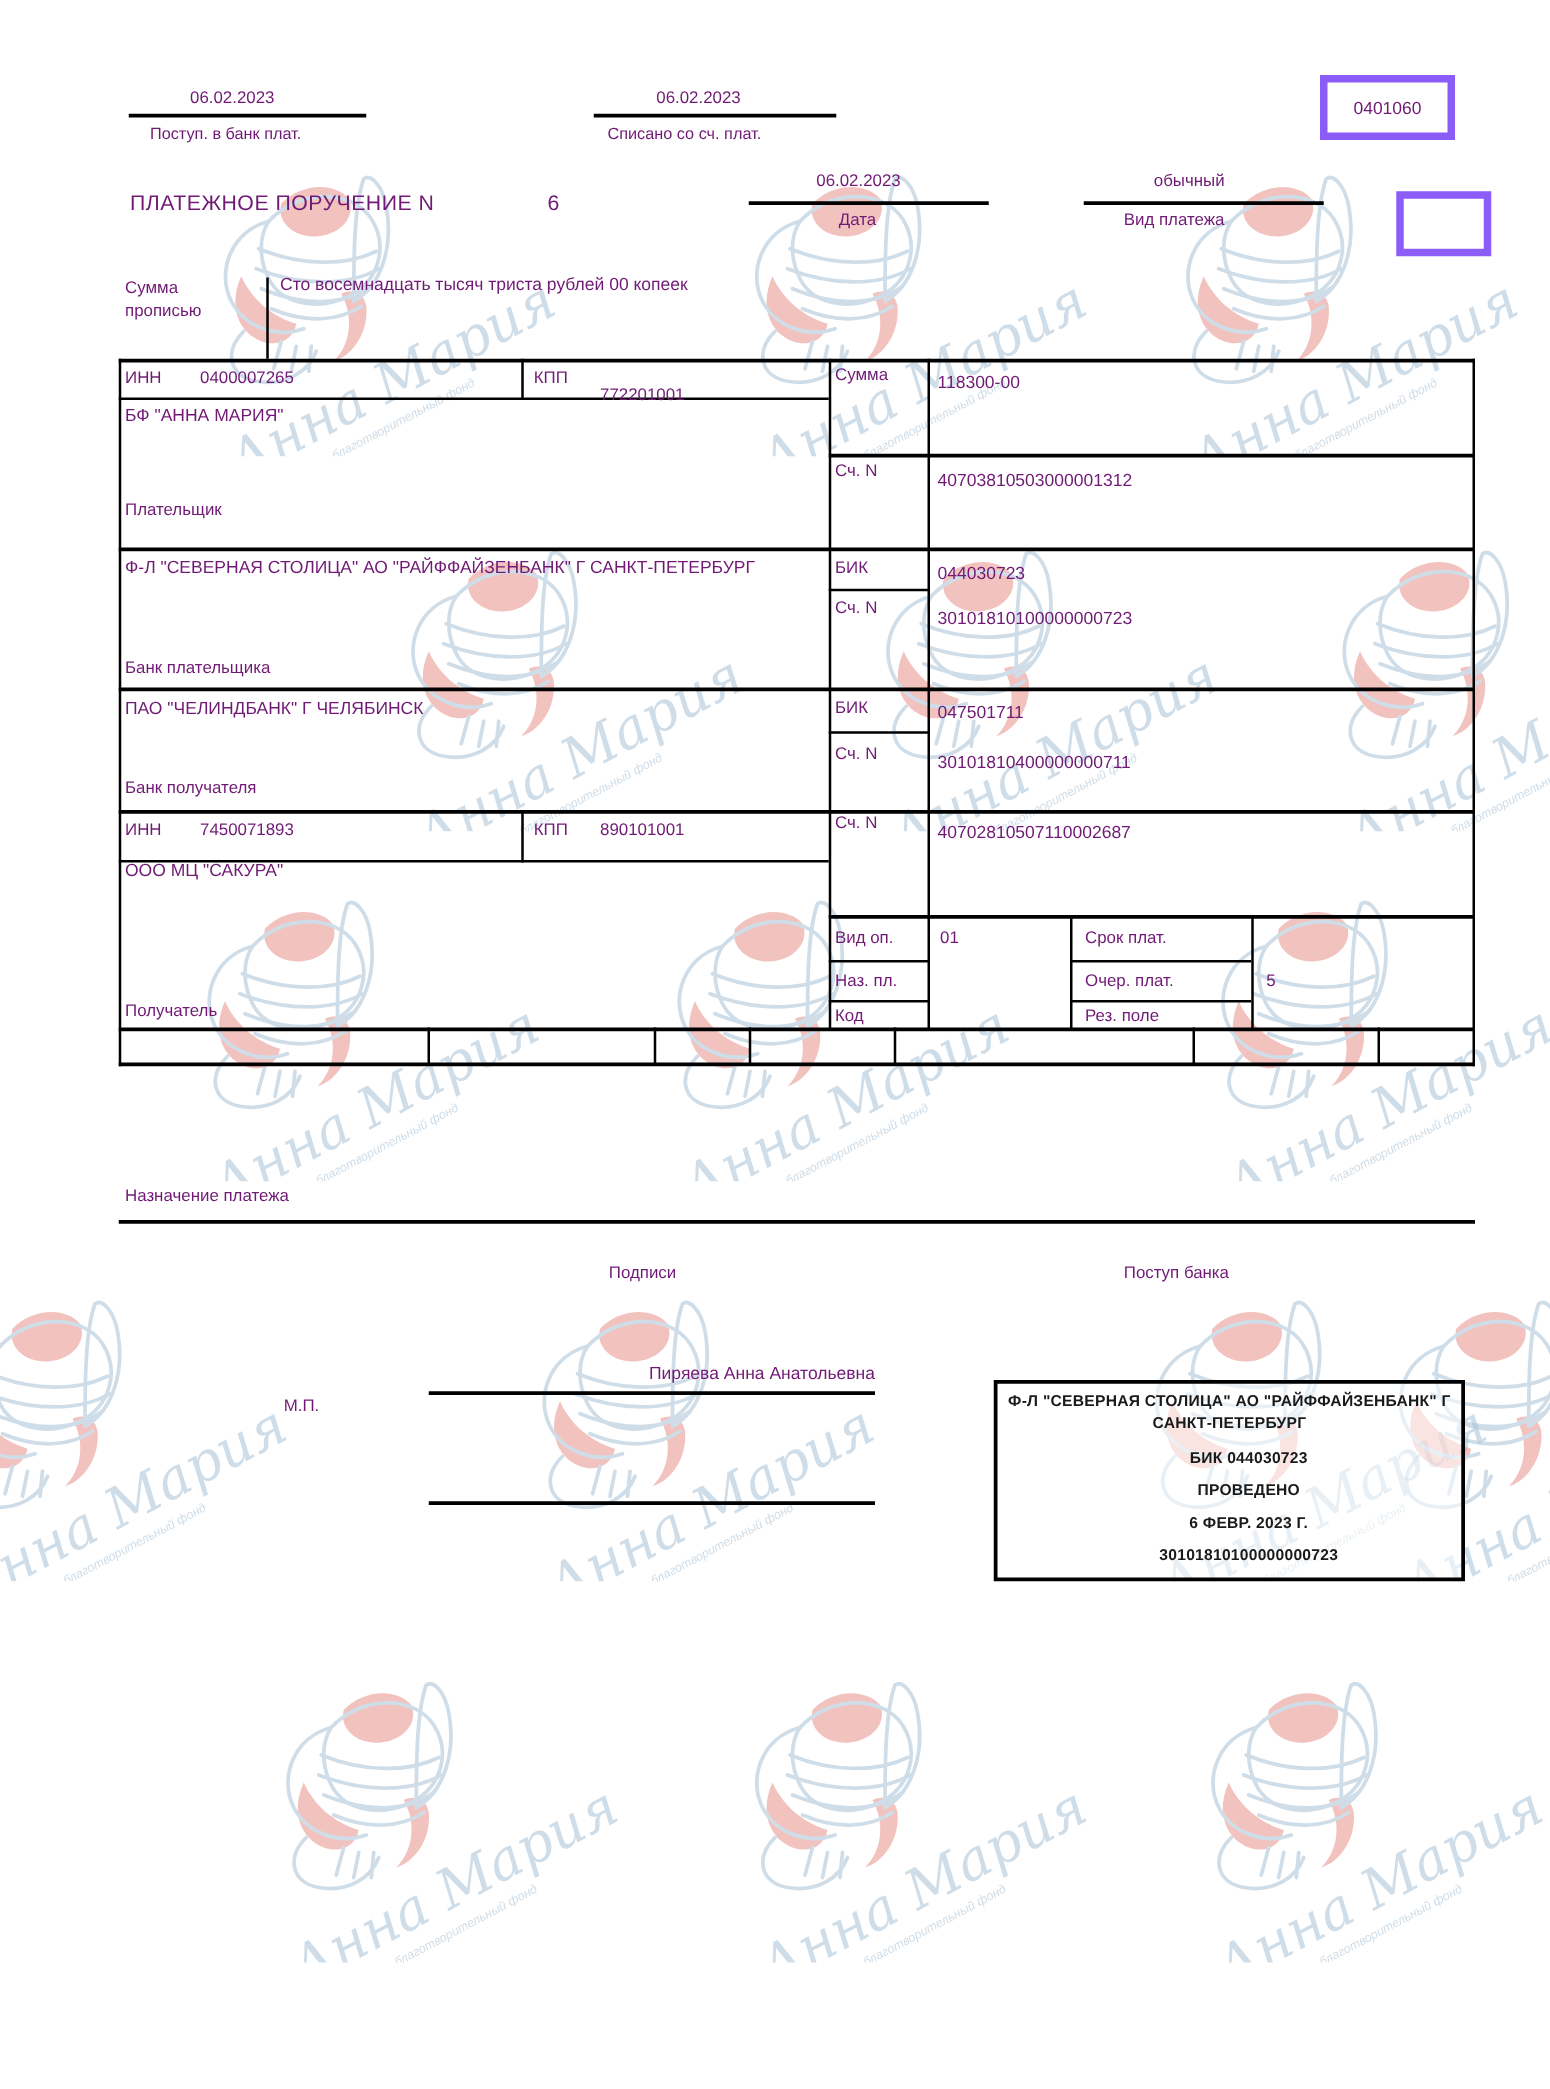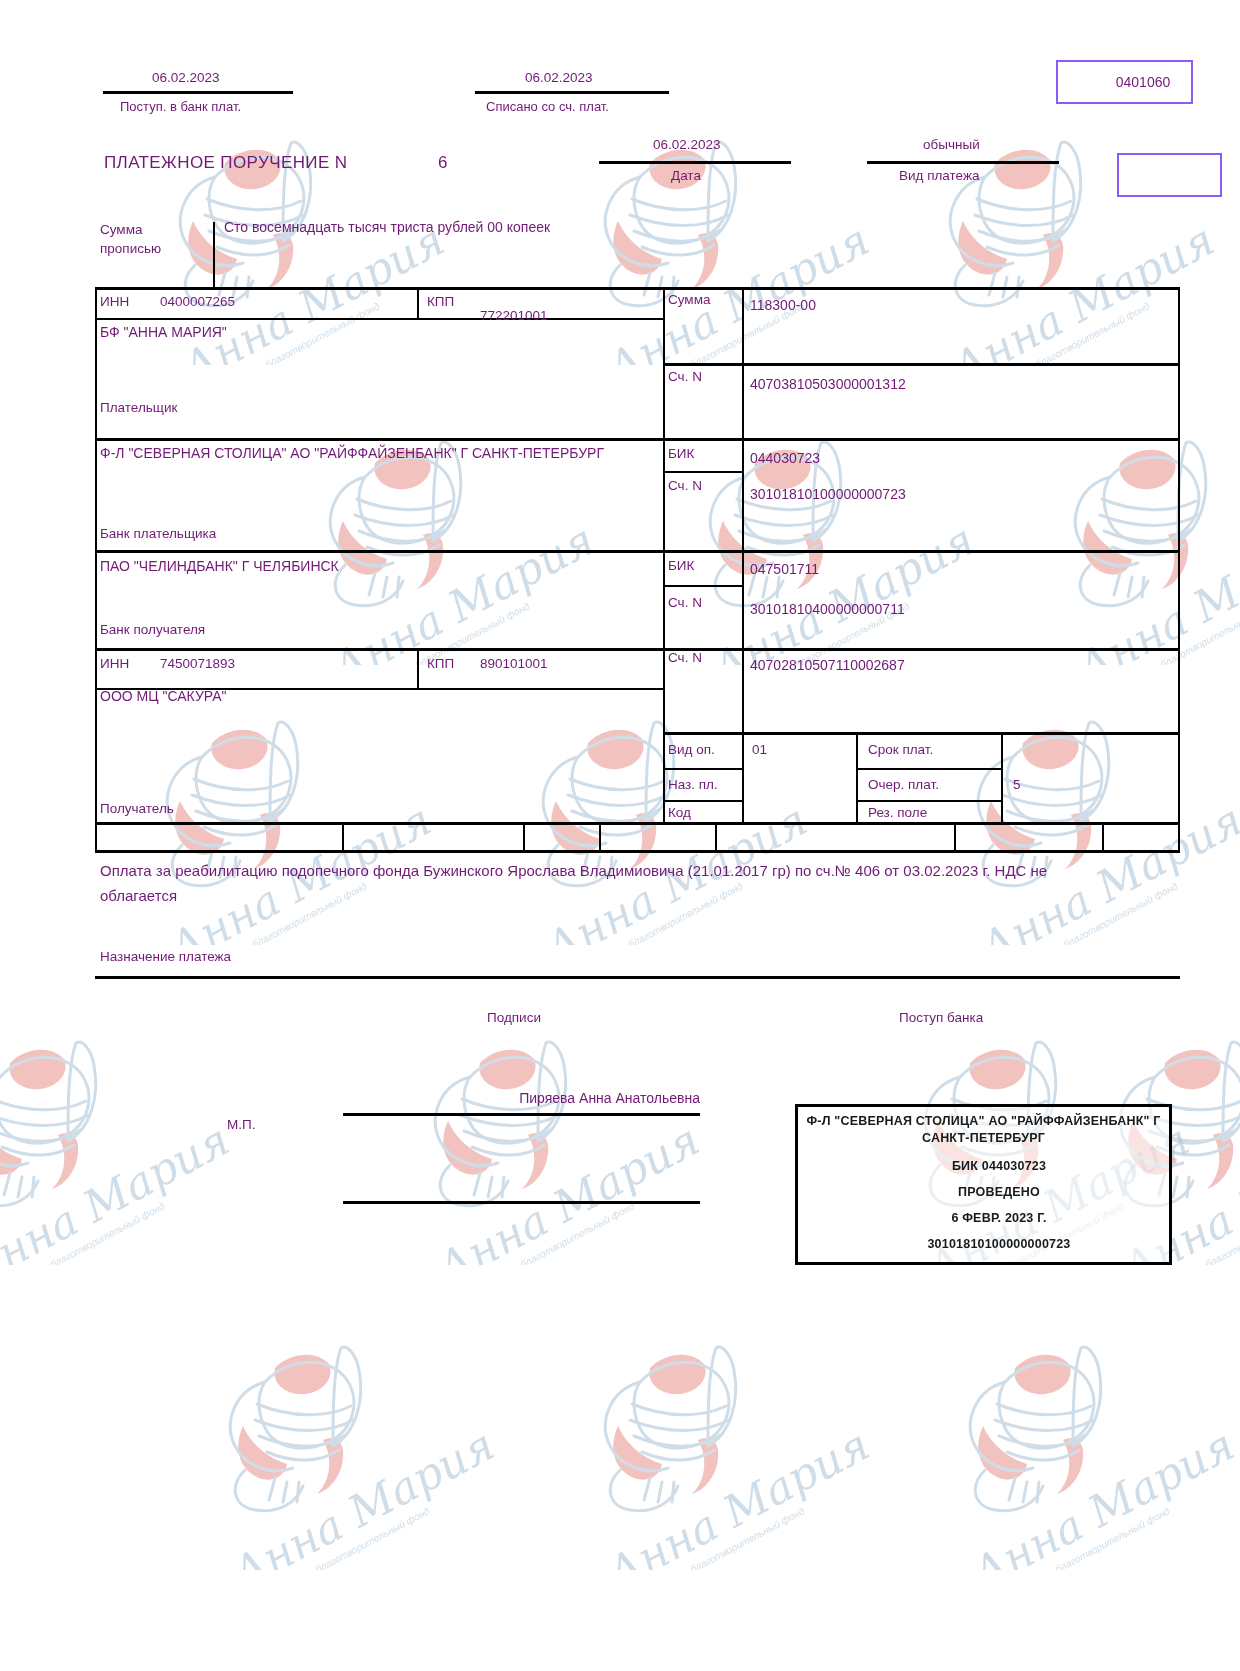--- a/index.html
+++ b/index.html
@@ -5,21 +5,21 @@
   html,body{margin:0;padding:0;background:#888;}
   .doc{
     position:relative; width:1240px; height:1671px; background:#ffffff;
     font-family:"Liberation Sans", sans-serif; color:#1a1a1a;
     margin:0 auto; overflow:hidden;
   }
   .t{position:absolute; white-space:nowrap; font-size:13.5px; color:#701a75; z-index:3;}
   .s13{font-size:13px;} .s14{font-size:14px;} .s17{font-size:17px; letter-spacing:.4px;}
   .wrap{white-space:normal; line-height:19px;}
   .line{position:absolute; background:#000; z-index:2;}
-  .box{position:absolute; border:2px solid #8b5cf6; background:transparent; z-index:3;padding-left:37px;}
+  .box{position:absolute; border:6px solid #8b5cf6; background:transparent; z-index:3;}
   .stamp{
     position:absolute; left:795px; top:1104px; width:377px; height:161px;
     border:3px solid #000; box-sizing:border-box; z-index:4; background:rgba(255,255,255,0.55);
     text-align:center; font-weight:bold; font-size:12.5px; letter-spacing:.2px;
   }
   .stamp .sname{margin-top:6px; line-height:17px; white-space:normal; padding:0 8px;}
   .stamp .srow{margin-top:12px;margin-left:31px;}
   .wm{position:absolute; width:300px; height:240px; opacity:.55; z-index:1; pointer-events:none;}
 </style>
 </head>
@@ -203,21 +203,20 @@
   <div class="t" style="left:752px;top:742px">01</div>
   <div class="t" style="left:868px;top:742px">Срок плат.</div>
   <div class="t" style="left:1015px;top:742px"></div>
   <div class="t" style="left:668px;top:777px">Наз. пл.</div>
   <div class="t" style="left:868px;top:777px">Очер. плат.</div>
   <div class="t" style="left:1013px;top:777px">5</div>
   <div class="t" style="left:668px;top:805px">Код</div>
   <div class="t" style="left:868px;top:805px">Рез. поле</div>
   <div class="t" style="left:100px;top:801px">Получатель</div>
 
-  <div class="t wrap" style="left:100px;top:858px;width:1008px;font-size:15px;line-height:25px">Оплата за реабилитацию подопечного фонда Бужинского Ярослава Владимиовича (21.01.2017 гр) по сч.№ 406 от 03.02.2023 г. НДС не облагается</div>
   <div class="t" style="left:100px;top:949px">Назначение платежа</div>
 
   <div class="t" style="left:487px;top:1010px">Подписи</div>
   <div class="t" style="left:899px;top:1010px">Поступ банка</div>
 
   <div class="t s14" style="left:343px;top:1090px;width:357px;text-align:right">Пиряева Анна Анатольевна</div>
   <div class="line" style="left:343px;top:1113px;width:357px;height:3px"></div>
   <div class="t" style="left:227px;top:1117px">М.П.</div>
   <div class="line" style="left:343px;top:1201px;width:357px;height:3px"></div>
 

